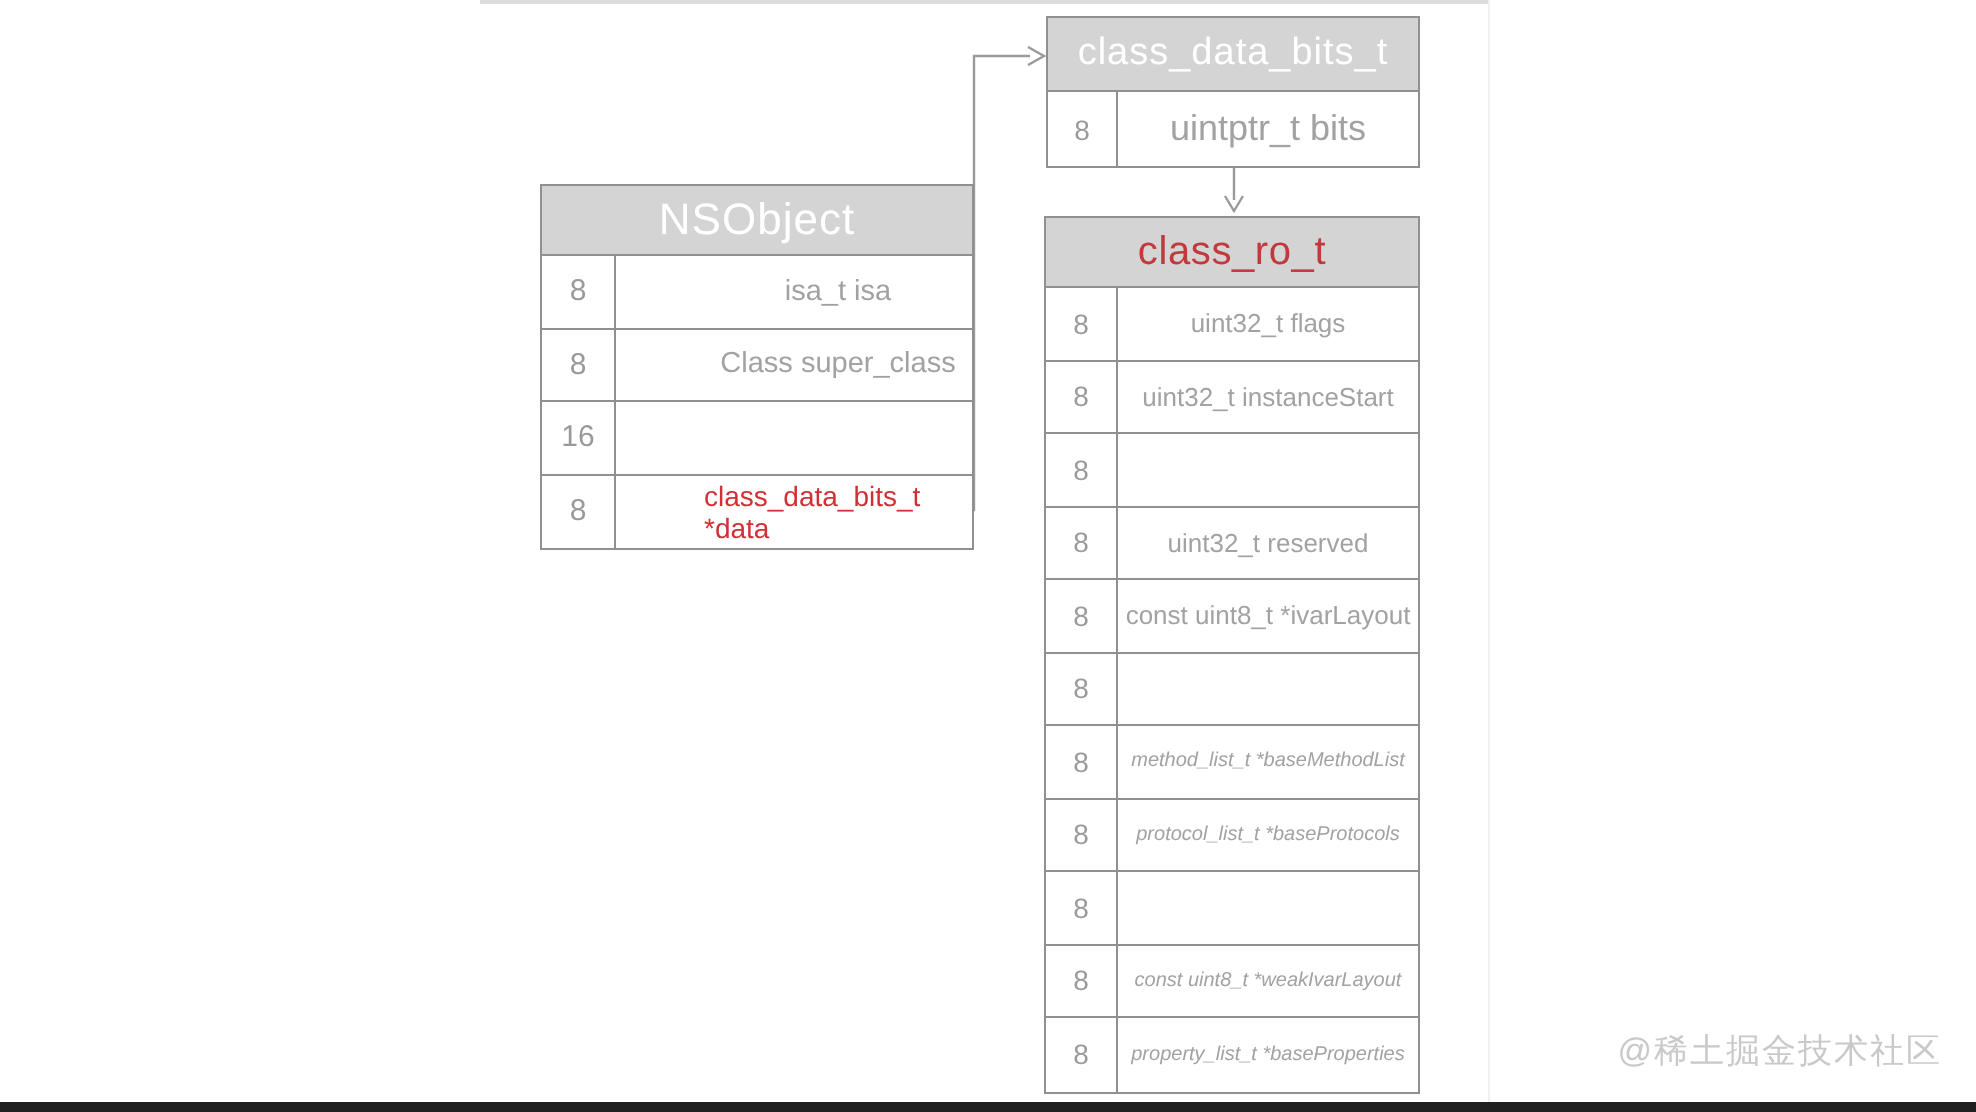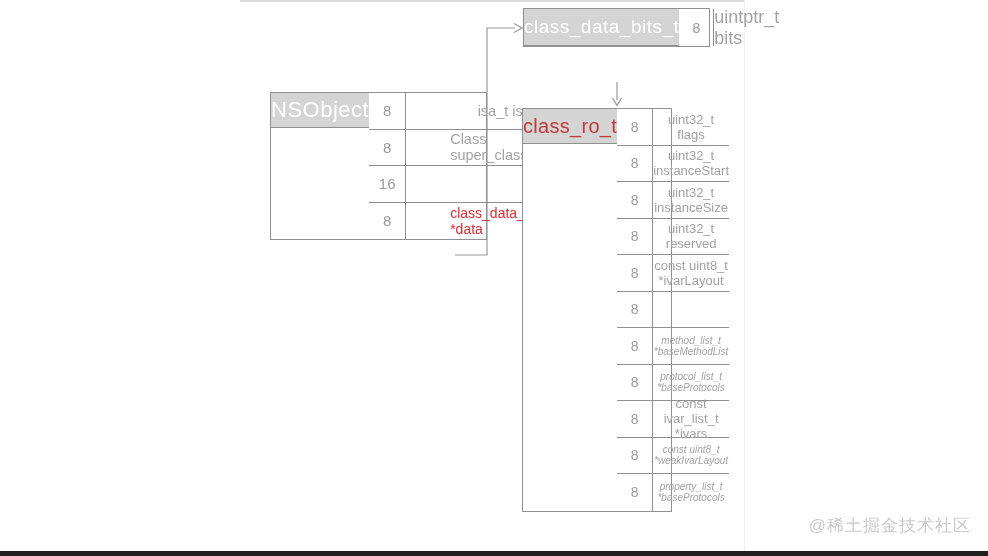--- a/index.html
+++ b/index.html
@@ -20,21 +20,21 @@
   .bottom-bar   { position: absolute; left: 0;    top: 551px; width: 988px; height: 5px; background: #202020; }
 
   .arrows { position: absolute; left: 0; top: 0; width: 988px; height: 556px; pointer-events: none; }
   .arrows path { stroke: var(--arrow-gray, #999999); stroke-width: 1.2; fill: none; }
 
   .table {
     position: absolute;
     background: #ffffff;
     border: 1px solid var(--border-gray, #909090);
     display: flex;
-    flex-direction: row;
+    flex-direction: column;
   }
   .thead {
     background: var(--header-bg, #d4d4d4);
     border-bottom: 1px solid var(--border-gray, #909090);
     color: #ffffff;
     display: flex;
     align-items: center;
     justify-content: center;
     letter-spacing: 0.5px;
   }
@@ -60,21 +60,21 @@
   .nso .field.red { font-size: 14px; }
 
   
   .bits { left: 523px; top: 8px; width: 187px; }
   .bits .thead { height: 37px; font-size: 19px; }
   .bits .row { height: 37px; }
   .bits .size { width: 35px; font-size: 14px; }
   .bits .field { font-size: 18px; }
 
   
-  .ro { left: 522px; top: 108px; width: 150px; text-align: center; }
+  .ro { left: 522px; top: 108px; width: 188px; text-align: center; }
   .ro .thead { height: 35px; font-size: 20px; letter-spacing: 0.3px; }
   .ro .row { height: 36.5px; }
   .ro .size { width: 36px; font-size: 14px; }
   .ro .field { font-size: 13px; }
   .ro .field.xs { font-size: 10px; font-style: italic; }
 
   .watermark {
     position: absolute;
     right: 17px;
     top: 514px;
@@ -133,21 +133,20 @@
         <div class="row">
           <div class="cell size">8</div>
           <div class="cell field">uint32_t flags</div>
         </div>
         <div class="row">
           <div class="cell size">8</div>
           <div class="cell field">uint32_t instanceStart</div>
         </div>
         <div class="row">
           <div class="cell size">8</div>
-          <div class="cell field">uint32_t instanceSize</div>
         </div>
         <div class="row">
           <div class="cell size">8</div>
           <div class="cell field">uint32_t reserved</div>
         </div>
         <div class="row">
           <div class="cell size">8</div>
           <div class="cell field">const uint8_t *ivarLayout</div>
         </div>
         <div class="row">
@@ -156,29 +155,28 @@
         <div class="row">
           <div class="cell size">8</div>
           <div class="cell field xs">method_list_t *baseMethodList</div>
         </div>
         <div class="row">
           <div class="cell size">8</div>
           <div class="cell field xs">protocol_list_t *baseProtocols</div>
         </div>
         <div class="row">
           <div class="cell size">8</div>
-          <div class="cell field">const ivar_list_t *ivars</div>
         </div>
         <div class="row">
           <div class="cell size">8</div>
           <div class="cell field xs">const uint8_t *weakIvarLayout</div>
         </div>
         <div class="row">
           <div class="cell size">8</div>
-          <div class="cell field xs">property_list_t *baseProtocols</div>
+          <div class="cell field xs">property_list_t *baseProperties</div>
         </div>
       </div>
   </div>
 
   <div class="watermark">@稀土掘金技术社区</div>
 
   <div class="bottom-bar"></div>
 
 </div>
 

